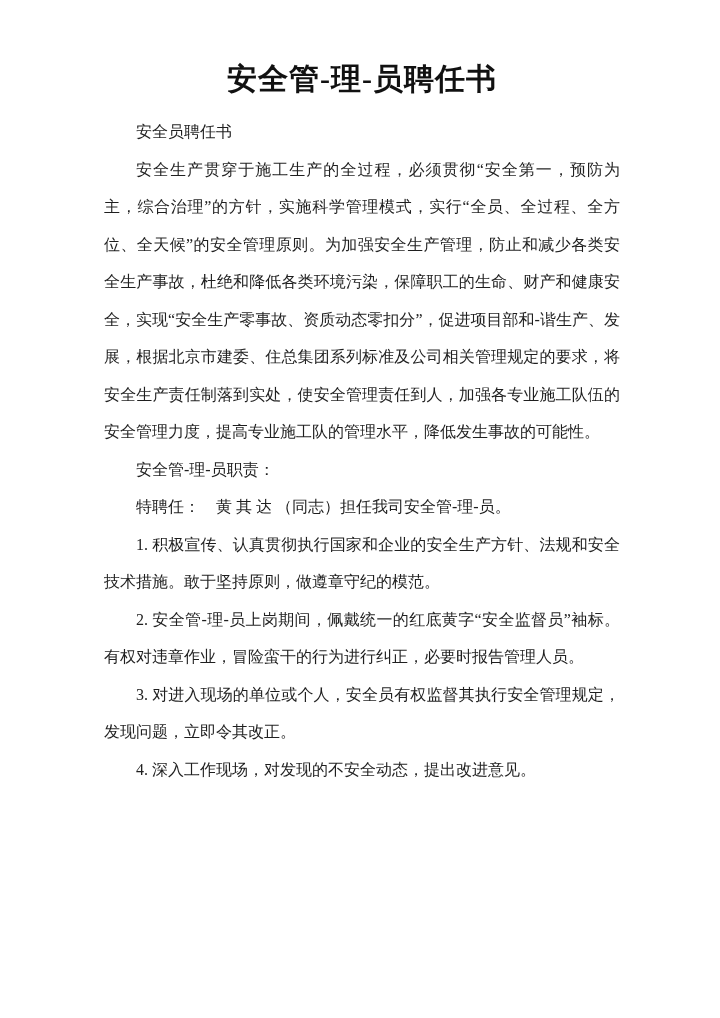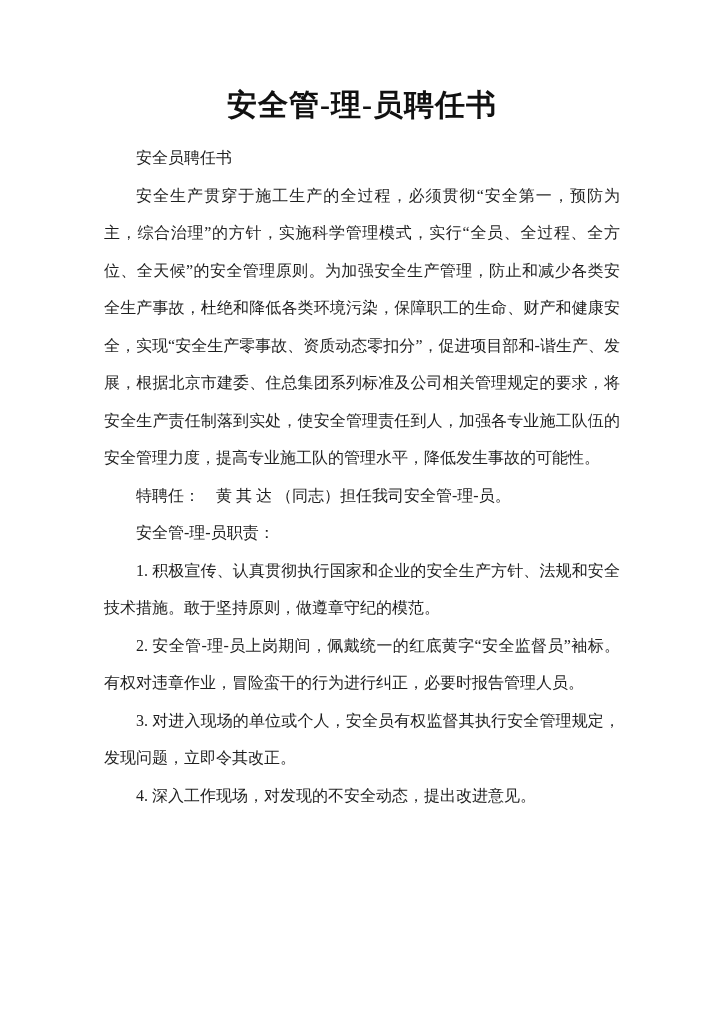--- a/index.html
+++ b/index.html
@@ -11,21 +11,21 @@
     width: 720px;
     height: 1018px;
     overflow: hidden;
     font-family: "Liberation Serif", "DejaVu Serif", serif;
     color: #1f1f1f;
   }
   .page {
     box-sizing: border-box;
     width: 720px;
     height: 797px;
-    padding: 86px 100px 0 104px;
+    padding: 60px 100px 0 104px;
     background: #ffffff;
   }
   .title {
     margin: 0 0 15px 0;
     font-size: 30px;
     font-weight: bold;
     line-height: 38px;
     text-align: center;
     letter-spacing: 1px;
     color: #111111;
@@ -43,23 +43,23 @@
 </head>
 <body>
 
 <div class="page">
   <h1 class="title">安全管-理-员聘任书</h1>
 
   <p class="para">安全员聘任书</p>
 
   <p class="para">安全生产贯穿于施工生产的全过程，必须贯彻“安全第一，预防为主，综合治理”的方针，实施科学管理模式，实行“全员、全过程、全方位、全天候”的安全管理原则。为加强安全生产管理，防止和减少各类安全生产事故，杜绝和降低各类环境污染，保障职工的生命、财产和健康安全，实现“安全生产零事故、资质动态零扣分”，促进项目部和-谐生产、发展，根据北京市建委、住总集团系列标准及公司相关管理规定的要求，将安全生产责任制落到实处，使安全管理责任到人，加强各专业施工队伍的安全管理力度，提高专业施工队的管理水平，降低发生事故的可能性。</p>
 
+  <p class="para">安全管-理-员职责：</p>
+
   <p class="para">特聘任：　黄 其 达 （同志）担任我司安全管-理-员。</p>
-
-  <p class="para">安全管-理-员职责：</p>
 
   <p class="para">1. 积极宣传、认真贯彻执行国家和企业的安全生产方针、法规和安全技术措施。敢于坚持原则，做遵章守纪的模范。</p>
 
   <p class="para">2. 安全管-理-员上岗期间，佩戴统一的红底黄字“安全监督员”袖标。有权对违章作业，冒险蛮干的行为进行纠正，必要时报告管理人员。</p>
 
   <p class="para">3. 对进入现场的单位或个人，安全员有权监督其执行安全管理规定，发现问题，立即令其改正。</p>
 
   <p class="para">4. 深入工作现场，对发现的不安全动态，提出改进意见。</p>
 </div>
 

